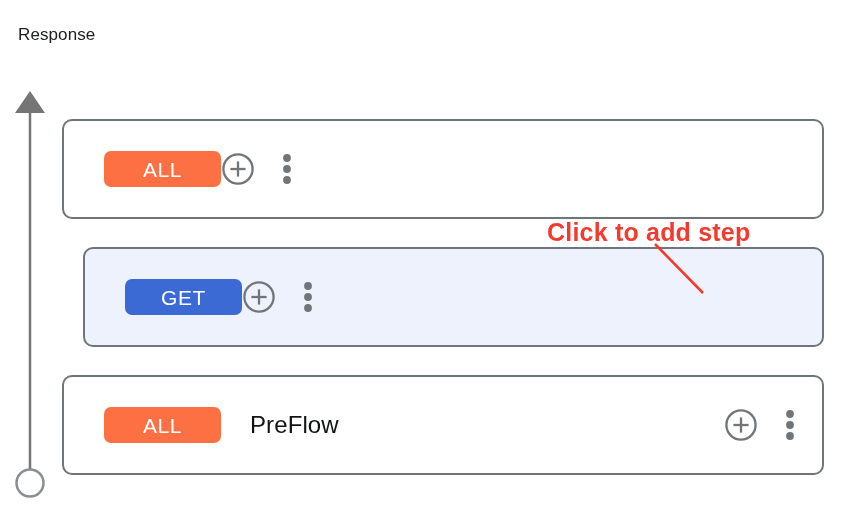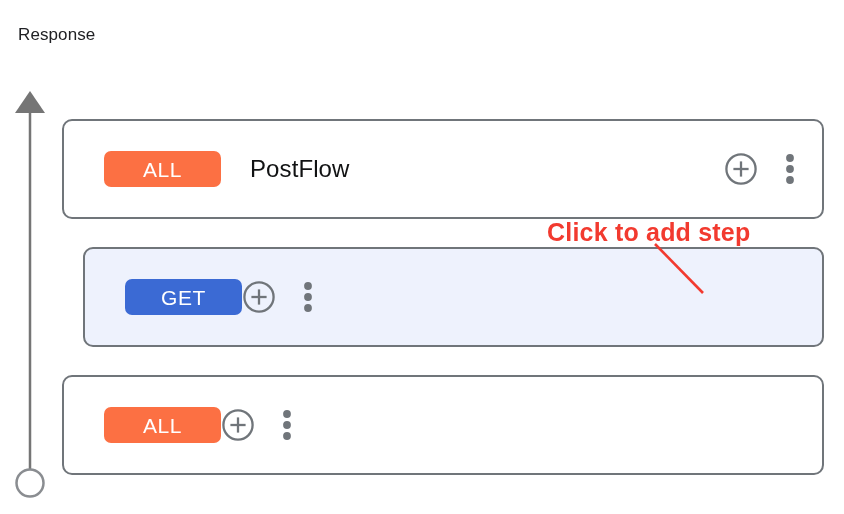--- a/index.html
+++ b/index.html
@@ -151,21 +151,20 @@
     <line x1="30" y1="32" x2="30" y2="389" stroke="#757575" stroke-width="2.5"></line>
 
     <circle cx="30" cy="403" r="13.5" fill="none" stroke="#8a8d91" stroke-width="2.5"></circle>
   </svg>
 </div>
 
 <div class="flow-list">
 
   <div class="flow-card">
     <span class="method-badge badge-all">ALL</span>
-    <span class="step-label">PostFlow</span>
     <span class="row-actions">
       <button class="icon-btn">
         <svg width="34" height="34" viewBox="0 0 34 34">
           <circle cx="17" cy="17" r="14.6" fill="none" stroke="#70757a" stroke-width="2.3"></circle>
           <line x1="17" y1="9.4" x2="17" y2="24.6" stroke="#70757a" stroke-width="2.3"></line>
           <line x1="9.4" y1="17" x2="24.6" y2="17" stroke="#70757a" stroke-width="2.3"></line>
         </svg>
       </button>
       <button class="icon-btn kebab-btn">
         <svg width="8" height="32" viewBox="0 0 8 32">
@@ -192,20 +191,21 @@
           <circle cx="4" cy="5" r="3.9" fill="#70757a"></circle>
           <circle cx="4" cy="16" r="3.9" fill="#70757a"></circle>
           <circle cx="4" cy="27" r="3.9" fill="#70757a"></circle>
         </svg>
       </button>
     </span>
   </div>
 
   <div class="flow-card">
     <span class="method-badge badge-all">ALL</span>
+    <span class="step-label">PreFlow</span>
     <span class="row-actions">
       <button class="icon-btn">
         <svg width="34" height="34" viewBox="0 0 34 34">
           <circle cx="17" cy="17" r="14.6" fill="none" stroke="#70757a" stroke-width="2.3"></circle>
           <line x1="17" y1="9.4" x2="17" y2="24.6" stroke="#70757a" stroke-width="2.3"></line>
           <line x1="9.4" y1="17" x2="24.6" y2="17" stroke="#70757a" stroke-width="2.3"></line>
         </svg>
       </button>
       <button class="icon-btn kebab-btn">
         <svg width="8" height="32" viewBox="0 0 8 32">

